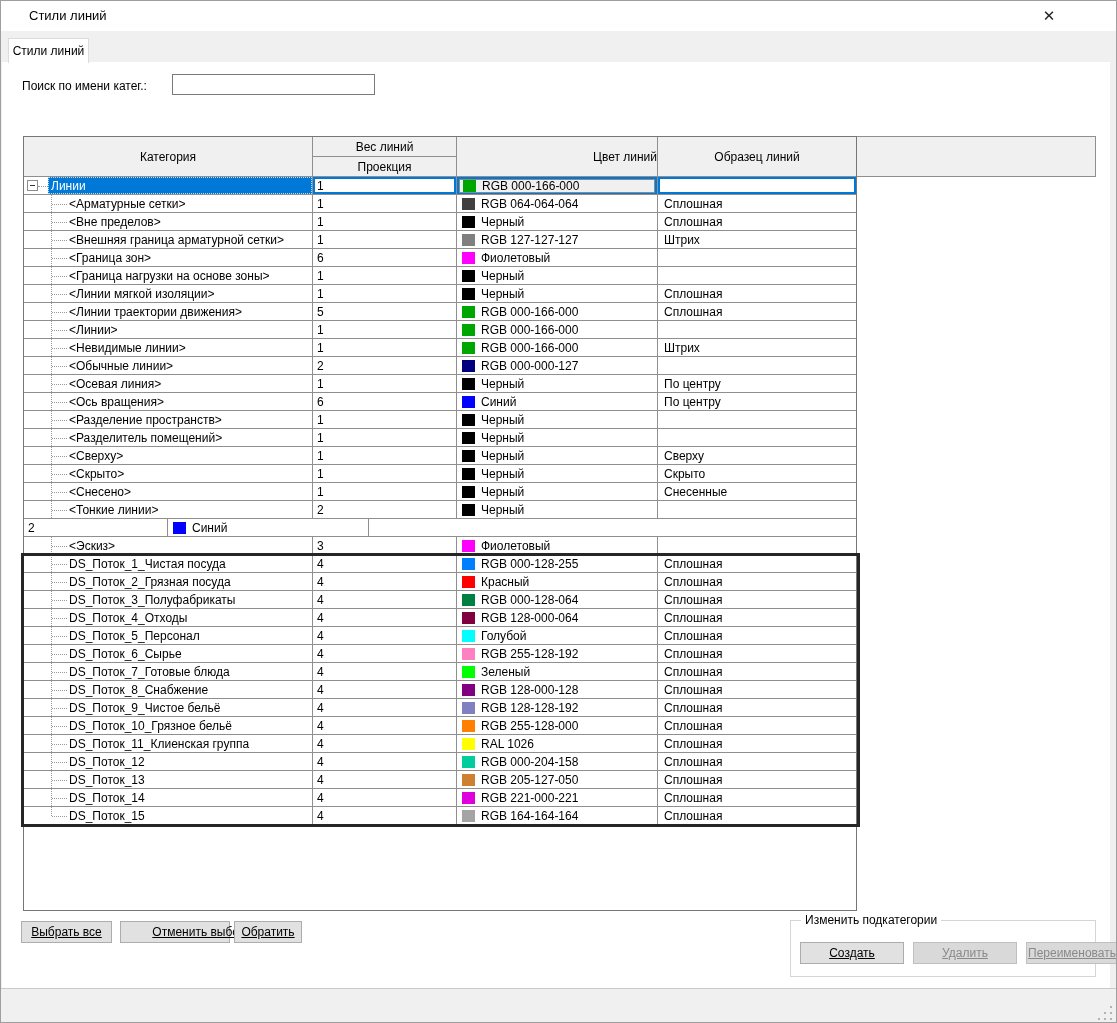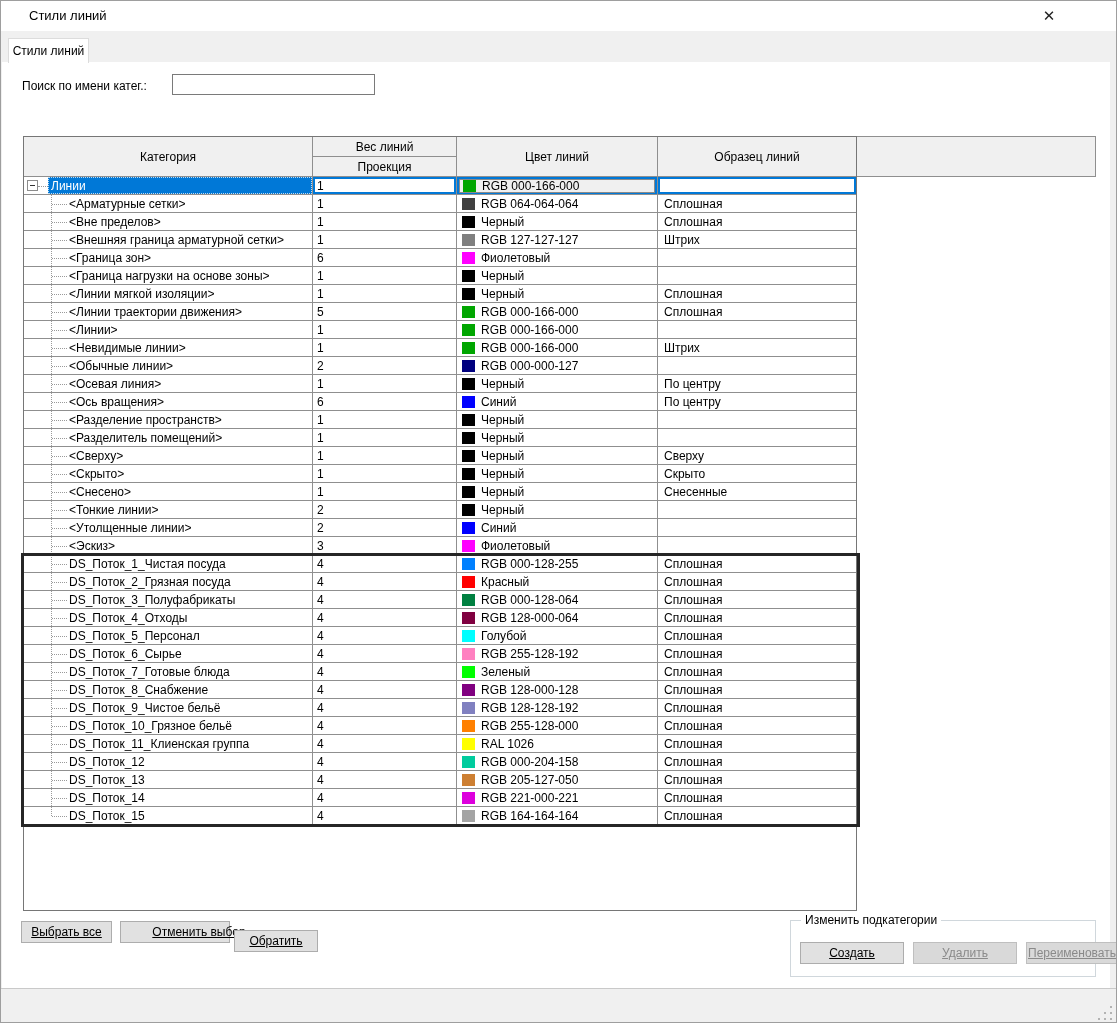--- a/index.html
+++ b/index.html
@@ -47,21 +47,21 @@
     position:absolute; left:856px; top:136px; width:240px; height:41px;
     background:#f0f0f0; border:1px solid #8f8f8f; z-index:2;
   }
   .ghead { display:flex; height:40px; border-bottom:1px solid #8f8f8f; background:#f0f0f0; }
   .hcell { display:flex; align-items:center; justify-content:center; border-right:1px solid #8f8f8f; }
   .hcell:last-child { border-right:none; }
   .h-cat { width:289px;text-align:center; }
   .h-w { width:144px; flex-direction:column; justify-content:stretch; padding:0; }
   .h-w .sub { flex:1; width:100%; display:flex; align-items:center; justify-content:center; }
   .h-w .sub:first-child { border-bottom:1px solid #8f8f8f; }
-  .h-col { width:201px; }
+  .h-col { width:201px;justify-content:flex-end; }
   .h-pat { flex:1; }
 
   .trow { display:flex; height:18px; border-bottom:1px solid #8f8f8f; background:#fff; }
   .cell { position:relative; border-right:1px solid #8f8f8f; display:flex; align-items:center; overflow:hidden; }
   .c-cat { width:289px; }
   .c-w { width:144px; padding-left:4px; }
   .c-col { width:201px; padding-left:5px; }
   .c-pat { flex:1; padding-left:6px; border-right:none; }
 
   
@@ -98,21 +98,21 @@
     position:absolute; height:22px; background:#e1e1e1; border:1px solid #adadad;
     display:flex; align-items:center; justify-content:center; font:inherit; z-index:3; cursor:default;
     white-space:nowrap;
     text-decoration:underline;
   }
   .btn.disabled { background:#d9d9d9; border-color:#bfbfbf; color:#8a8a8a; }
   .btn.default { box-shadow: 0 0 0 1px #0078d7; border-color:#0078d7; }
 
   .b-selall { left:21px;  top:921px; width:91px; }
   .b-desel  { left:120px; top:921px; width:110px;padding-left:48px; }
-  .b-invert { left:234px; top:921px; width:84px;margin-top:9px; }
+  .b-invert { left:234px; top:921px; width:68px; }
 
   
   .groupbox { position:absolute; left:790px; top:920px; width:306px; height:57px; border:1px solid #d0d7dc; z-index:2; background:#fff; }
   .groupbox-label { position:absolute; left:10px; top:-8px; background:#fff; padding:0 4px; }
   .gb-btns { position:absolute; left:9px; top:21px; display:flex; gap:9px; }
   .gb-btn { position:static; width:104px; }
   .gb-btn.wide { width:92px; padding:4px 2px; }
 
   
   .footer { position:absolute; left:0; top:988px; width:1117px; height:35px; background:#f0f0f0; border-top:1px solid #c9c9c9; z-index:4; }
@@ -404,25 +404,20 @@
           <span class="cat-label child">&lt;Тонкие линии&gt;</span>
         </div>
         <div class="cell c-w">2</div>
         <div class="cell c-col">
           <span class="swatch" style="background: rgb(0, 0, 0);"></span>
           <span class="clabel">Черный</span>
         </div>
         <div class="cell c-pat"></div>
       </div>
       <div class="trow">
-        <div class="cell c-cat">
-          <span class="rail"></span>
-          <span class="stub"></span>
-          <span class="cat-label child">&lt;Утолщенные линии&gt;</span>
-        </div>
         <div class="cell c-w">2</div>
         <div class="cell c-col">
           <span class="swatch" style="background: rgb(0, 0, 255);"></span>
           <span class="clabel">Синий</span>
         </div>
         <div class="cell c-pat"></div>
       </div>
       <div class="trow">
         <div class="cell c-cat">
           <span class="rail"></span>

